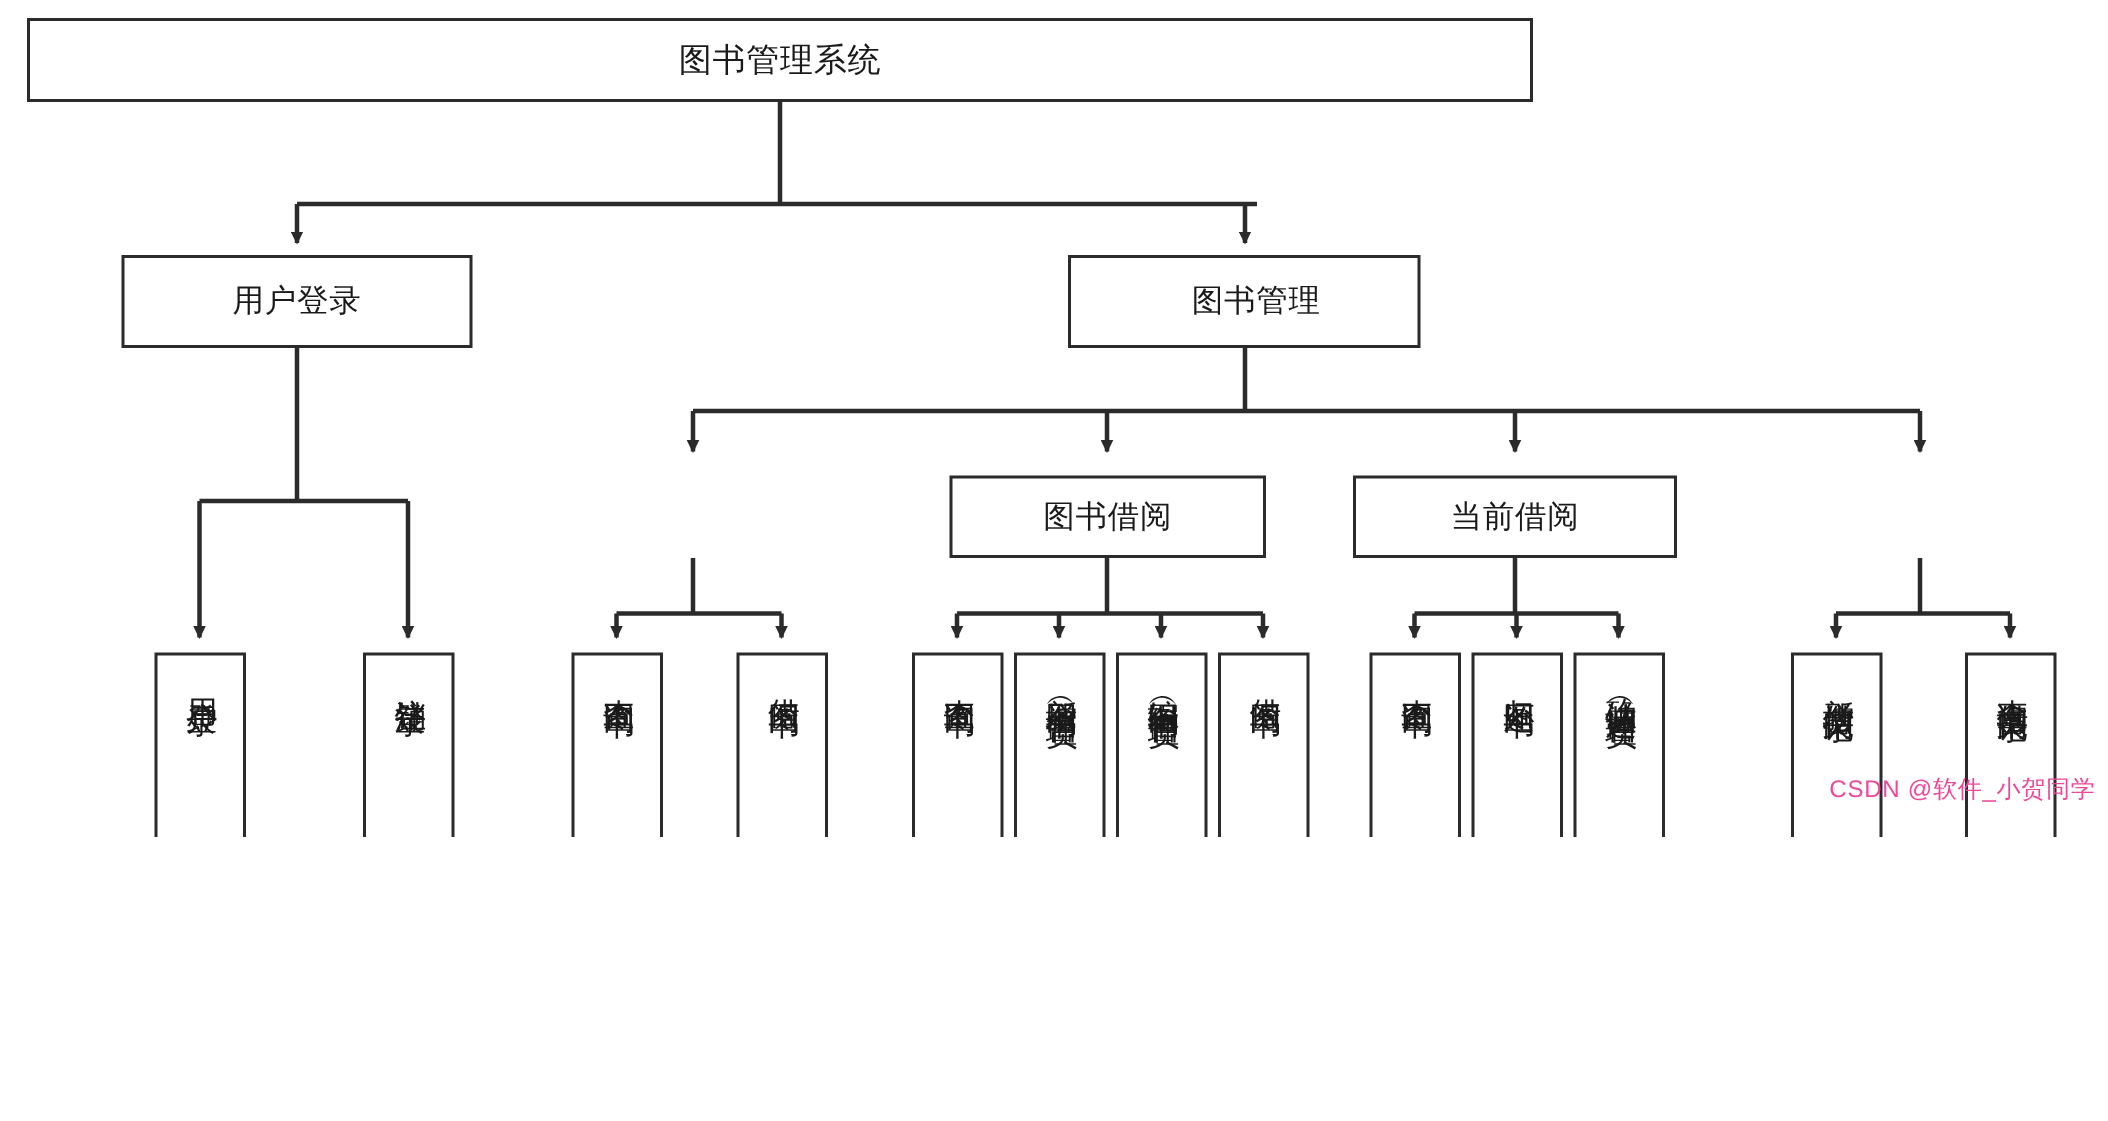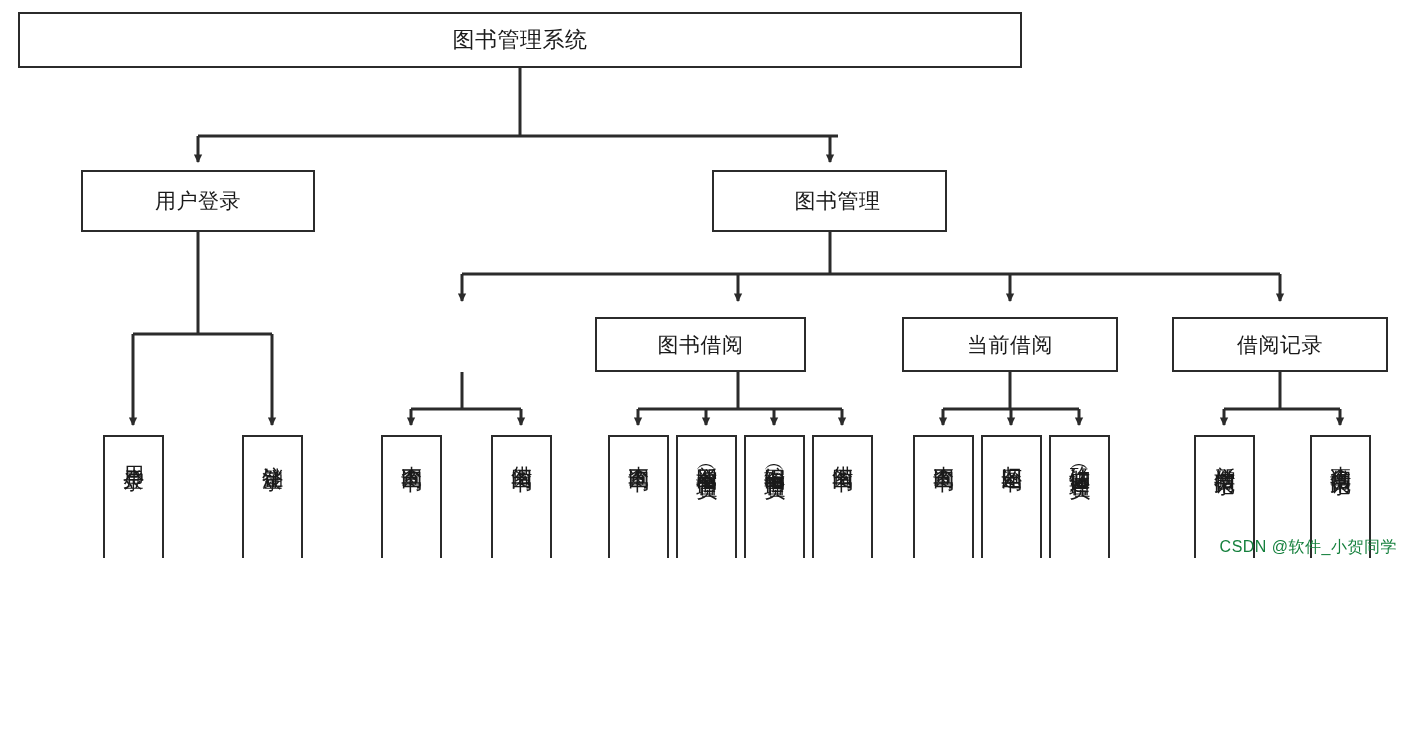--- a/index.html
+++ b/index.html
@@ -57,23 +57,23 @@
     writing-mode: vertical-rl;
     text-orientation: upright;
     font-size: 21px;
     line-height: 1.16;
     letter-spacing: 2px;
     white-space: nowrap;
   }
   #watermark {
     position: absolute;
     right: 8px;
-    bottom: 0;
+    bottom: 21px;
     font-size: 16px;
-    color: #15803d;
+    color: #ec4899;
     letter-spacing: 0.5px;
     white-space: nowrap;
     font-family: "Liberation Sans", "DejaVu Sans", sans-serif;
   }
 </style>
 </head>
 <body>
 
 <div id="diagram-root">
 
@@ -131,28 +131,25 @@
     <span class="label">图书管理系统</span>
   </div>
 
   <div class="node h" style="left:81px; top:170px; width:234px; height:62px;">
     <span class="label">用户登录</span>
   </div>
   <div class="node h" style="left:712px; top:170px; width:235px; height:62px;padding-left:16px;">
     <span class="label">图书管理</span>
   </div>
 
-  <div class="node h" style="left:595px; top:317px; width:211px; height:55px;">
+  <div class="node h" style="left:633px; top:317px; width:211px; height:55px;">
     <span class="label">图书借阅</span>
   </div>
   <div class="node h" style="left:902px; top:317px; width:216px; height:55px;align-items:center;">
     <span class="label">当前借阅</span>
-  </div>
-  <div class="node h" style="left:1172px; top:317px; width:216px; height:55px;">
-    <span class="label">借阅记录</span>
   </div>
 
   <div class="node v" style="left:103px; top:435px; width:61px; height:299px;">
     <span class="label">用户登录</span>
   </div>
   <div class="node v" style="left:242px; top:435px; width:61px; height:299px;">
     <span class="label">注销登录</span>
   </div>
 
   <div class="node v" style="left:381px; top:435px; width:61px; height:299px;">

